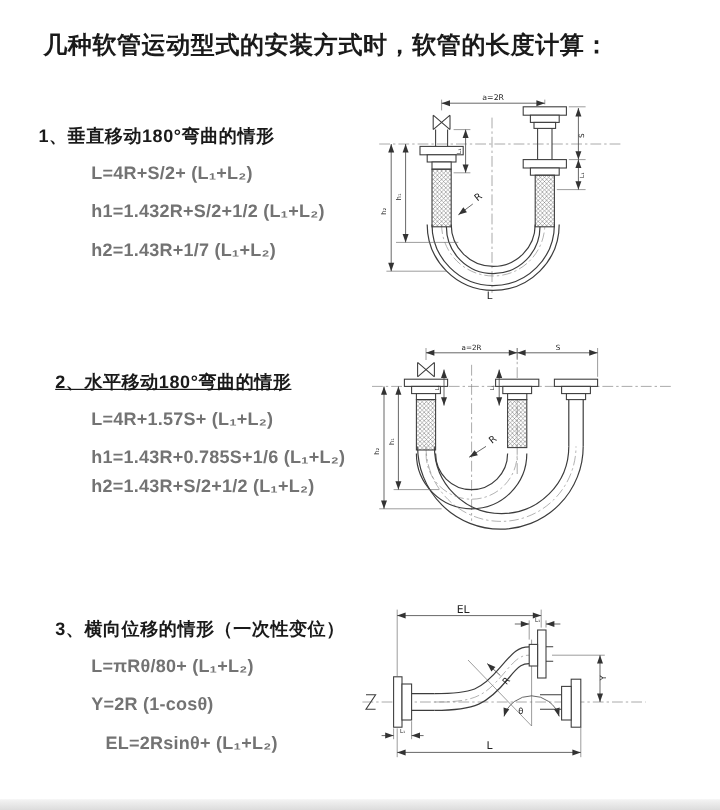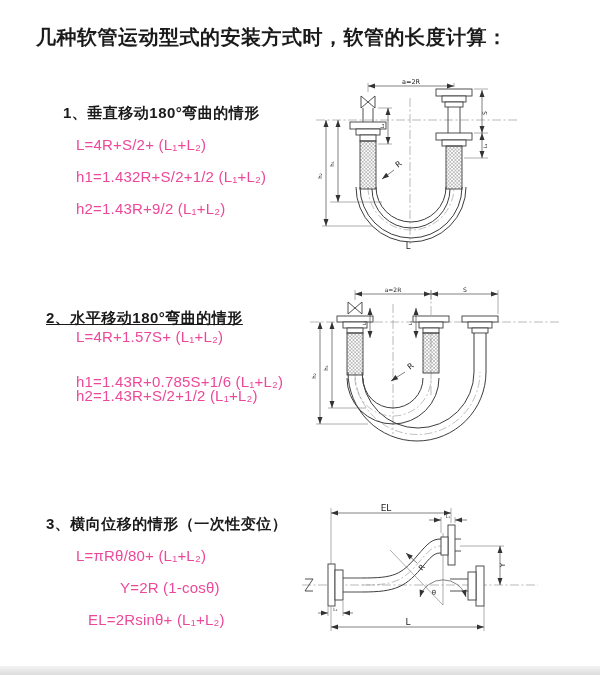--- a/index.html
+++ b/index.html
@@ -3,49 +3,49 @@
 <meta charset="utf-8">
 <style>
   html,body{margin:0;padding:0;}
   body{
     width:600px;height:675px;position:relative;background:#ffffff;overflow:hidden;
     font-family:"Liberation Sans","DejaVu Sans",sans-serif;color:#1a1a1a;
   }
   .abs{position:absolute;}
   .page-title{font-size:20px;font-weight:bold;letter-spacing:.5px;}
   .sec-heading{font-size:15px;font-weight:bold;letter-spacing:.5px;}
-  .formula{font-size:15px;font-weight:400;letter-spacing:.2px;color:#ec4899;}
+  .formula{font-size:15px;font-weight:700;letter-spacing:.2px;color:#737373;}
   svg text{font-family:"DejaVu Sans","Liberation Sans",sans-serif;fill:#222;}
   .cl{stroke:#8a8a8a;stroke-width:.6;fill:none;stroke-dasharray:9 2.5 2 2.5;}
   .hose{stroke:#3d3d3d;stroke-width:1;fill:none;}
   .hosecl{stroke:#8a8a8a;stroke-width:.55;fill:none;stroke-dasharray:8 2.5 2 2.5;}
   .fl{fill:#ffffff;stroke:#3d3d3d;stroke-width:.9;}
   .pipe{stroke:#3d3d3d;stroke-width:.9;fill:none;}
   .dim{stroke:#4a4a4a;stroke-width:.7;fill:none;}
   .ext{stroke:#6a6a6a;stroke-width:.55;fill:none;}
   .edge-shadow{left:0;top:666px;width:600px;height:9px;background:linear-gradient(#f4f4f4,#dcdcdc);}
 </style>
 </head>
 <body>
 
 <div class="abs page-title" style="left:36px;top:24px;">几种软管运动型式的安装方式时，软管的长度计算：</div>
 
-<div class="abs sec-heading" style="left:63px;top:104px;">1、垂直移动180°弯曲的情形</div>
+<div class="abs sec-heading" style="left:32px;top:104px;">1、垂直移动180°弯曲的情形</div>
 <div class="abs formula" style="left:76px;top:136px;">L=4R+S/2+ (L₁+L₂)</div>
 <div class="abs formula" style="left:76px;top:168px;">h1=1.432R+S/2+1/2 (L₁+L₂)</div>
-<div class="abs formula" style="left:76px;top:200px;">h2=1.43R+9/2 (L₁+L₂)</div>
+<div class="abs formula" style="left:76px;top:200px;">h2=1.43R+1/7 (L₁+L₂)</div>
 
 <div class="abs sec-heading" style="left:46px;top:309px;text-decoration:underline;">2、水平移动180°弯曲的情形</div>
-<div class="abs formula" style="left:76px;top:328px;">L=4R+1.57S+ (L₁+L₂)</div>
+<div class="abs formula" style="left:76px;top:341px;">L=4R+1.57S+ (L₁+L₂)</div>
 <div class="abs formula" style="left:76px;top:373px;">h1=1.43R+0.785S+1/6 (L₁+L₂)</div>
-<div class="abs formula" style="left:76px;top:387px;">h2=1.43R+S/2+1/2 (L₁+L₂)</div>
+<div class="abs formula" style="left:76px;top:397px;">h2=1.43R+S/2+1/2 (L₁+L₂)</div>
 
 <div class="abs sec-heading" style="left:46px;top:515px;">3、横向位移的情形（一次性变位）</div>
 <div class="abs formula" style="left:76px;top:547px;">L=πRθ/80+ (L₁+L₂)</div>
-<div class="abs formula" style="left:76px;top:579px;margin-left:44px;">Y=2R (1-cosθ)</div>
+<div class="abs formula" style="left:76px;top:579px;">Y=2R (1-cosθ)</div>
 <div class="abs formula" style="left:88px;top:611px;">EL=2Rsinθ+ (L₁+L₂)</div>
 
 <svg class="abs" style="left:312px;top:76px;" width="250" height="180" viewBox="0 0 250 180">
   <defs>
     <pattern id="braid1" width="3.5" height="3.5" patternUnits="userSpaceOnUse">
       <path d="M0,3.5 L3.5,0 M0,0 L3.5,3.5" stroke="#777" stroke-width="0.45"></path>
     </pattern>
     <marker id="ae1" viewBox="0 0 8 6" markerWidth="8" markerHeight="6" refX="7.5" refY="3" orient="auto" markerUnits="userSpaceOnUse">
         <path d="M0.5,0.5 L7.5,3 L0.5,5.5 Z" fill="#333"></path>
       </marker>

